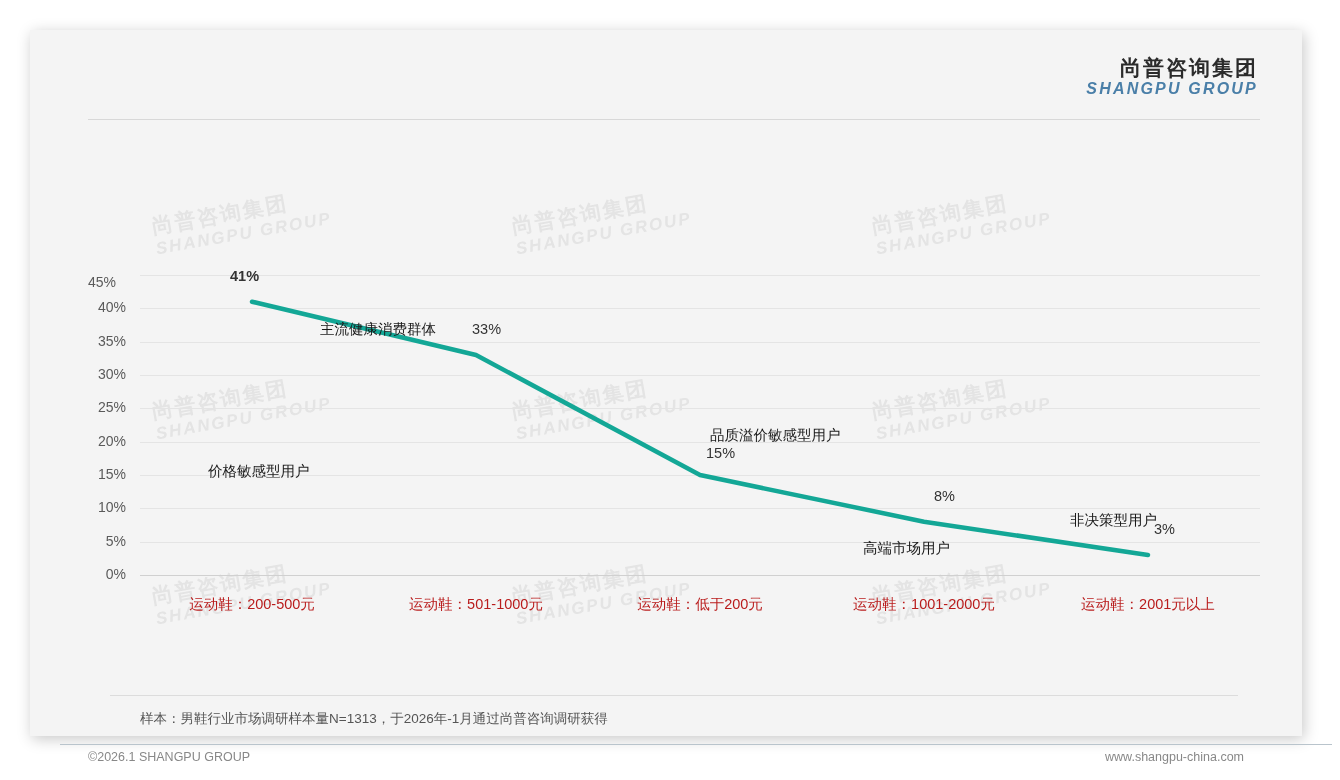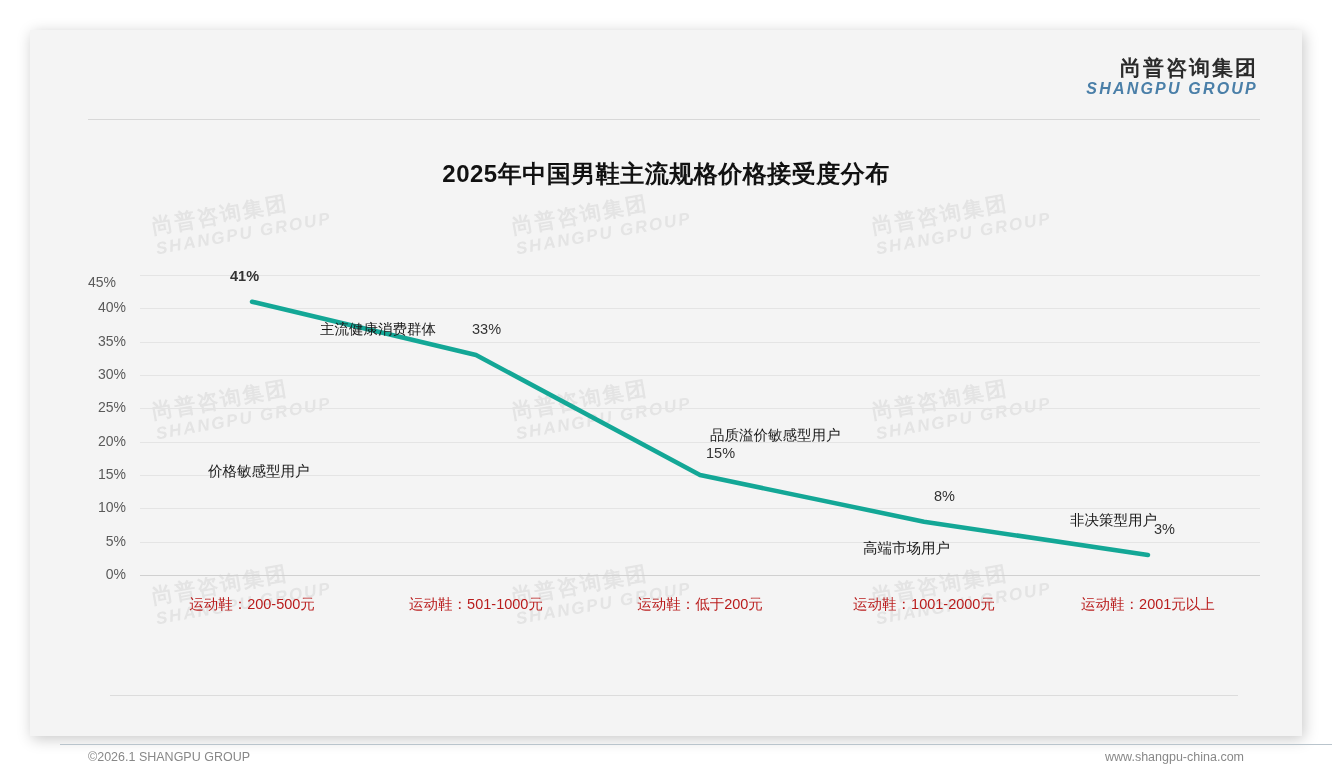--- a/index.html
+++ b/index.html
@@ -118,21 +118,20 @@
 <div class="slide">
 
   <div class="header">
     <div class="logo">
       <div class="logo-cn">尚普咨询集团</div>
       <div class="logo-en">SHANGPU GROUP</div>
     </div>
     <div class="header-rule"></div>
   </div>
 
-  <div class="chart-title">2025年中国男鞋主流规格价格接受度分布</div>
 
   <div class="plot-wrap">
 
     <div class="wm" style="left:120px; top:185px;">
       <span class="wm-cn">尚普咨询集团</span>
       <span class="wm-en">SHANGPU GROUP</span>
     </div>
     <div class="wm" style="left:480px; top:185px;">
       <span class="wm-cn">尚普咨询集团</span>
       <span class="wm-en">SHANGPU GROUP</span>
@@ -212,17 +211,18 @@
     <div id="annotations">
         <div class="ann" style="left: 290px; top: 290px;">主流健康消费群体</div>
         <div class="ann" style="left: 178px; top: 432px;">价格敏感型用户</div>
         <div class="ann" style="left: 680px; top: 396px;">品质溢价敏感型用户</div>
         <div class="ann" style="left: 833px; top: 509px;">高端市场用户</div>
         <div class="ann" style="left: 1040px; top: 481px;">非决策型用户</div>
       </div>
   </div>
 
   <div class="note-rule"></div>
+  <div class="note-sample">样本：男鞋行业市场调研样本量N=1313，于2026年-1月通过尚普咨询调研获得</div>
 
   <div class="footer-rule"></div>
   <div class="footer-left">©2026.1 SHANGPU GROUP</div>
   <div class="footer-right">www.shangpu-china.com</div>
 </div>
 
 </body></html>

